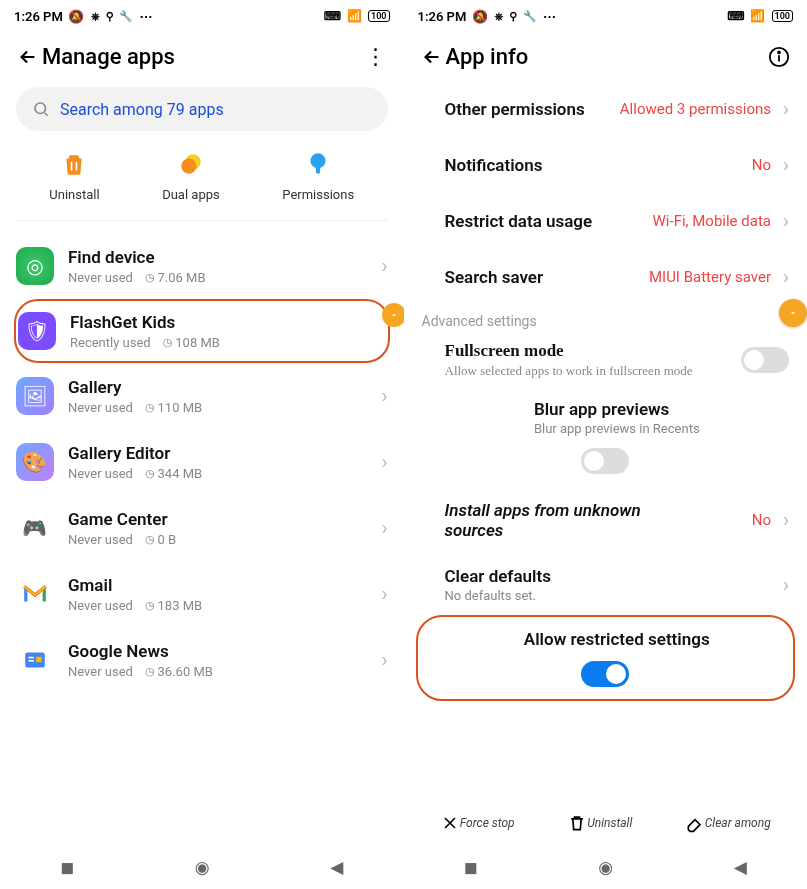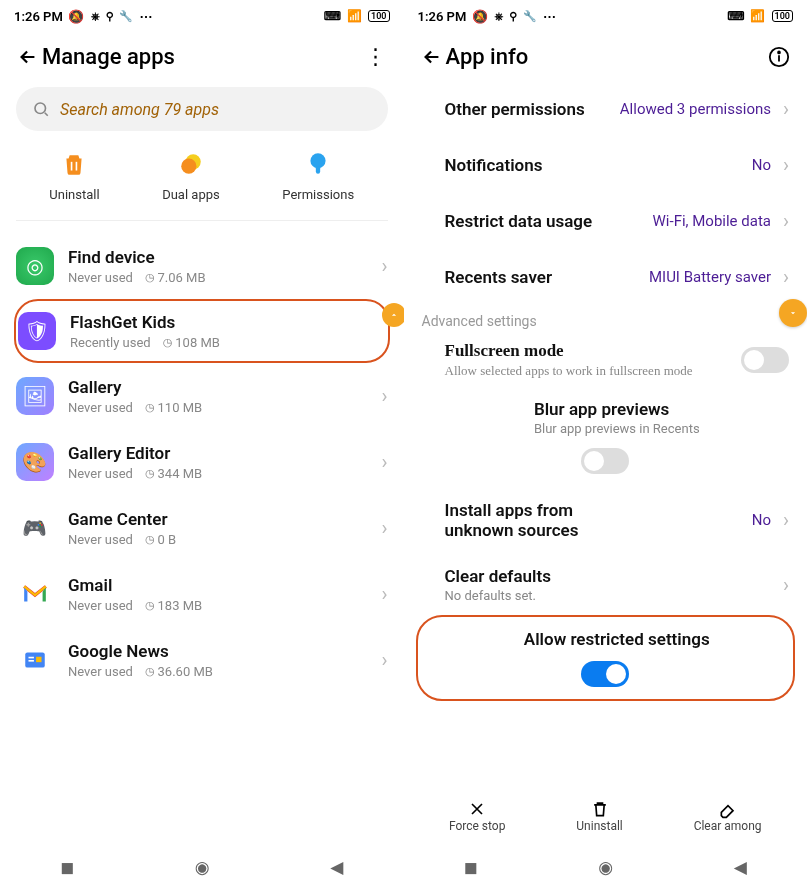--- a/index.html
+++ b/index.html
@@ -49,23 +49,22 @@
     cursor:pointer;
   }
   .search-bar {
     margin: 6px 16px 10px;
     background: #f2f2f2;
     border-radius: 22px;
     height: 44px;
     display: flex;
     align-items: center;
     padding: 0 16px;
-    color: #a16207;
+    color: #1d4ed8;
     font-size: 16px;
-    font-style: italic;
   }
   .search-bar svg { margin-right: 10px; }
   .quick-actions {
     display: flex;
     justify-content: space-around;
     padding: 8px 18px 18px;
   }
   .qa-item {
     display: flex;
     flex-direction: column;
@@ -115,21 +114,21 @@
   .s2-list { flex:1; overflow:hidden; }
   .s2-row {
     display:flex;
     align-items:center;
     padding: 16px 18px;
     gap: 12px;
   }
   .s2-row-text{ flex:1;padding-left:23px; }
   .s2-title{ font-size:17px; font-weight:600; color:#111;}
   .s2-sub{ font-size:13px; color:#888; margin-top:2px;}
-  .s2-value{ font-size:15px; color:#4c1d95;}
+  .s2-value{ font-size:15px; color:#ef4444;}
   .section-label{ font-size:14px; color:#999; padding:8px 18px 6px;}
   .toggle{
     width:48px; height:26px; border-radius:13px; background:#ddd; position:relative;
   }
   .toggle::after{
     content:""; position:absolute; width:20px; height:20px; background:#fff;
     border-radius:50%; top:3px; left:3px; transition:left .2s;
   }
   .toggle.on{ background:#0a7cf0; }
   .toggle.on::after{ left:25px; }
@@ -139,22 +138,22 @@
     margin: 2px 12px;
     padding: 12px 12px;
     flex-direction: column;
   }
   .bottom-actions{
     display:flex;
     justify-content:space-around;
     padding: 8px 10px 12px;
   }
   .ba-item{
-    display:flex; flex-direction:column; align-items:center; 
-    font-size:12px; color:#444;
+    display:flex; flex-direction:row; align-items:center; 
+    font-size:12px; color:#444;font-style:italic;
   }
   .nav-bar{
     height:44px;
     display:flex;
     justify-content:space-around;
     align-items:center;
   }
   .nav-bar div{ color:#666; font-size:17px;}
   .float-circle{
     position:absolute;
@@ -423,21 +422,21 @@
     <div class="s2-row">
       <div class="s2-row-text">
           <div class="s2-title">Restrict data usage</div>
         </div>
       <div class="s2-value">Wi-Fi, Mobile data</div>
       <div class="chevron">›</div>
     </div>
 
     <div class="s2-row">
       <div class="s2-row-text">
-          <div class="s2-title">Recents saver</div>
+          <div class="s2-title">Search saver</div>
         </div>
       <div class="s2-value">MIUI Battery saver</div>
       <div class="chevron">›</div>
     </div>
 
     <div style="position:relative;">
       <div class="section-label">Advanced settings</div>
       <div class="float-circle" style="top:-6px;">
         <svg width="10" height="10" viewBox="0 0 24 24" fill="#fff">
             <path d="M7 10l5 5 5-5z"></path>
@@ -456,21 +455,21 @@
     <div class="s2-row" style="padding-top:10px;padding-bottom:10px;flex-direction:column;">
       <div class="s2-row-text">
         <div class="s2-title">Blur app previews</div>
         <div class="s2-sub">Blur app previews in Recents</div>
       </div>
       <div class="toggle"></div>
     </div>
 
     <div class="s2-row">
       <div class="s2-row-text">
-          <div class="s2-title" style="max-width:200px;">Install apps from unknown sources</div>
+          <div class="s2-title" style="max-width:200px;font-style:italic;">Install apps from unknown sources</div>
         </div>
       <div class="s2-value">No</div>
       <div class="chevron">›</div>
     </div>
 
     <div class="s2-row" style="padding-top:10px;padding-bottom:10px;">
       <div class="s2-row-text">
         <div class="s2-title">Clear defaults</div>
         <div class="s2-sub">No defaults set.</div>
       </div>

